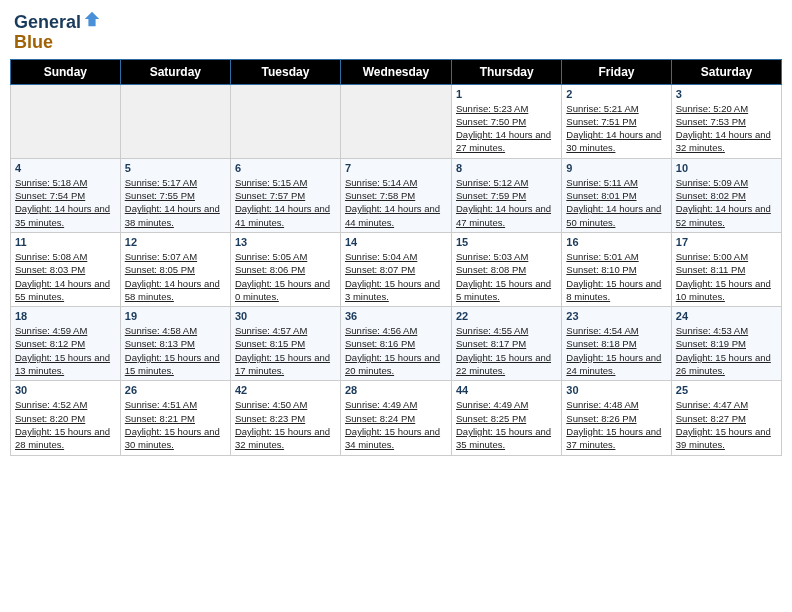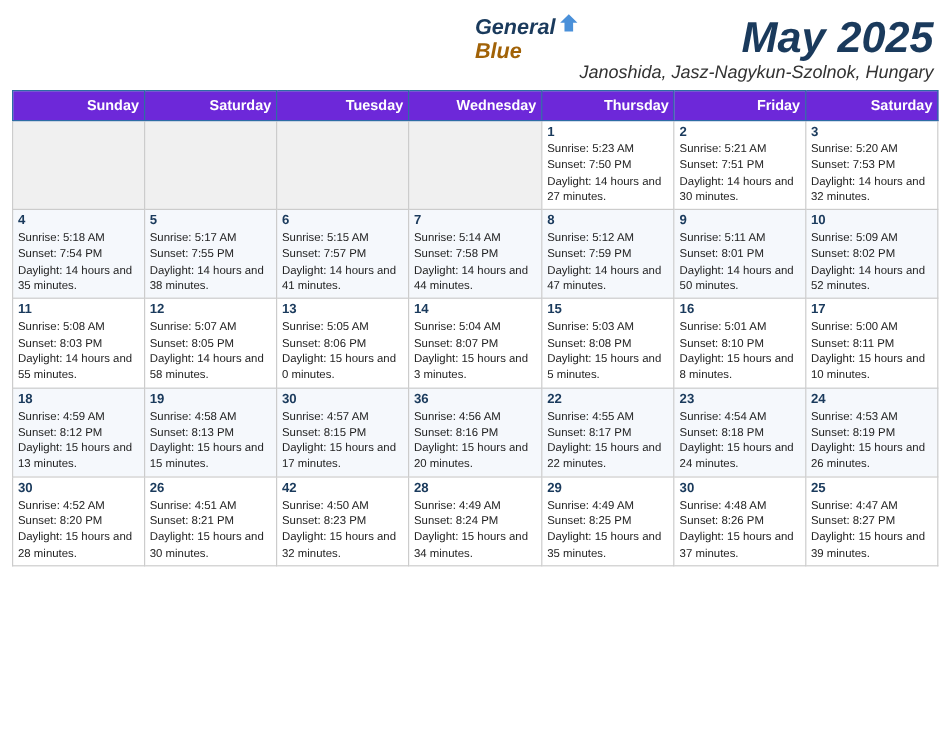--- a/index.html
+++ b/index.html
@@ -5,25 +5,24 @@
     * { box-sizing: border-box; margin: 0; padding: 0; }
     body {
       font-family: Arial, sans-serif;
       background: #fff;
       width: 792px;
       min-height: 612px;
       padding: 10px;
     }
     .header {
       display: flex;
-      justify-content: flex-end;
+      justify-content: flex-start;
       align-items: flex-start;
       margin-bottom: 6px;
       padding: 0 4px;
-      font-style: italic;
     }
     .logo {
       display: flex;
       align-items: center;
     }
     .logo-text {
       font-size: 18px;
       font-weight: bold;
       color: #1a3a5c;
       line-height: 1.1;
@@ -46,27 +45,27 @@
     }
     .location {
       font-size: 15px;
       color: #333;
     }
     .calendar {
       width: 100%;
       border-collapse: collapse;
     }
     .calendar th {
-      background-color: #6d28d9;
+      background-color: #000000;
       color: #fff;
       font-size: 12px;
       font-weight: bold;
       padding: 5px 4px;
       border: 1px solid #2e6da4;
-      text-align: right;
+      text-align: center;
     }
     .calendar td {
       border: 1px solid #ccc;
       vertical-align: top;
       padding: 3px 4px;
       width: 113px;
       min-height: 85px;
       font-size: 9.5px;
       color: #222;
       background: #fff;
@@ -83,40 +82,37 @@
       color: #1a3a5c;
       display: block;
       margin-bottom: 2px;
     }
     .empty-cell {
       background: #f0f0f0 !important;
     }
     .cell-content {
       font-size: 9.5px;
       line-height: 1.4;
+      text-decoration: underline;
     }
   </style>
 </head>
 <body>
 
 <div class="header">
   <div class="logo">
     <div>
       <div class="logo-text">
         General<svg class="logo-icon" viewBox="0 0 20 20" fill="#4a90d9">
             <path d="M10 2 L18 10 L14 10 L14 18 L6 18 L6 10 L2 10 Z"></path>
           </svg>
       </div>
       <div class="logo-text"><span>Blue</span></div>
     </div>
   </div>
-  <div class="title-area">
-    <div class="month-title">May 2025</div>
-    <div class="location">Janoshida, Jasz-Nagykun-Szolnok, Hungary</div>
-  </div>
 </div>
 
 <table class="calendar">
   <thead>
     <tr id="calendar-header">
     <th>Sunday</th>
         <th>Saturday</th>
         <th>Tuesday</th>
         <th>Wednesday</th>
         <th>Thursday</th>
@@ -244,21 +240,21 @@
         </td>
         <td>
           <span class="day-num">42</span>
           <div class="cell-content">Sunrise: 4:50 AM<br>Sunset: 8:23 PM<br>Daylight: 15 hours and 32 minutes.</div>
         </td>
         <td>
           <span class="day-num">28</span>
           <div class="cell-content">Sunrise: 4:49 AM<br>Sunset: 8:24 PM<br>Daylight: 15 hours and 34 minutes.</div>
         </td>
         <td>
-          <span class="day-num">29</span>
+          <span class="day-num">44</span>
           <div class="cell-content">Sunrise: 4:49 AM<br>Sunset: 8:25 PM<br>Daylight: 15 hours and 35 minutes.</div>
         </td>
         <td>
           <span class="day-num">30</span>
           <div class="cell-content">Sunrise: 4:48 AM<br>Sunset: 8:26 PM<br>Daylight: 15 hours and 37 minutes.</div>
         </td>
         <td>
           <span class="day-num">25</span>
           <div class="cell-content">Sunrise: 4:47 AM<br>Sunset: 8:27 PM<br>Daylight: 15 hours and 39 minutes.</div>
         </td>

